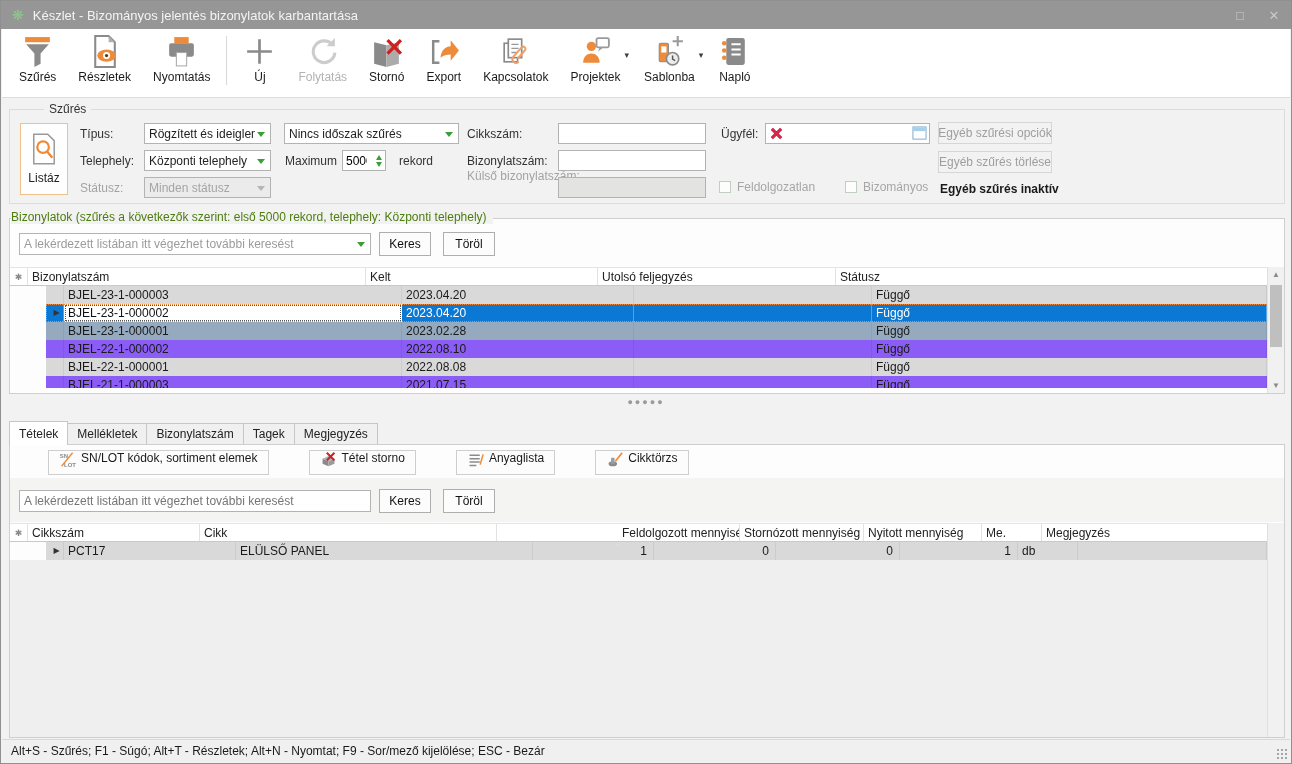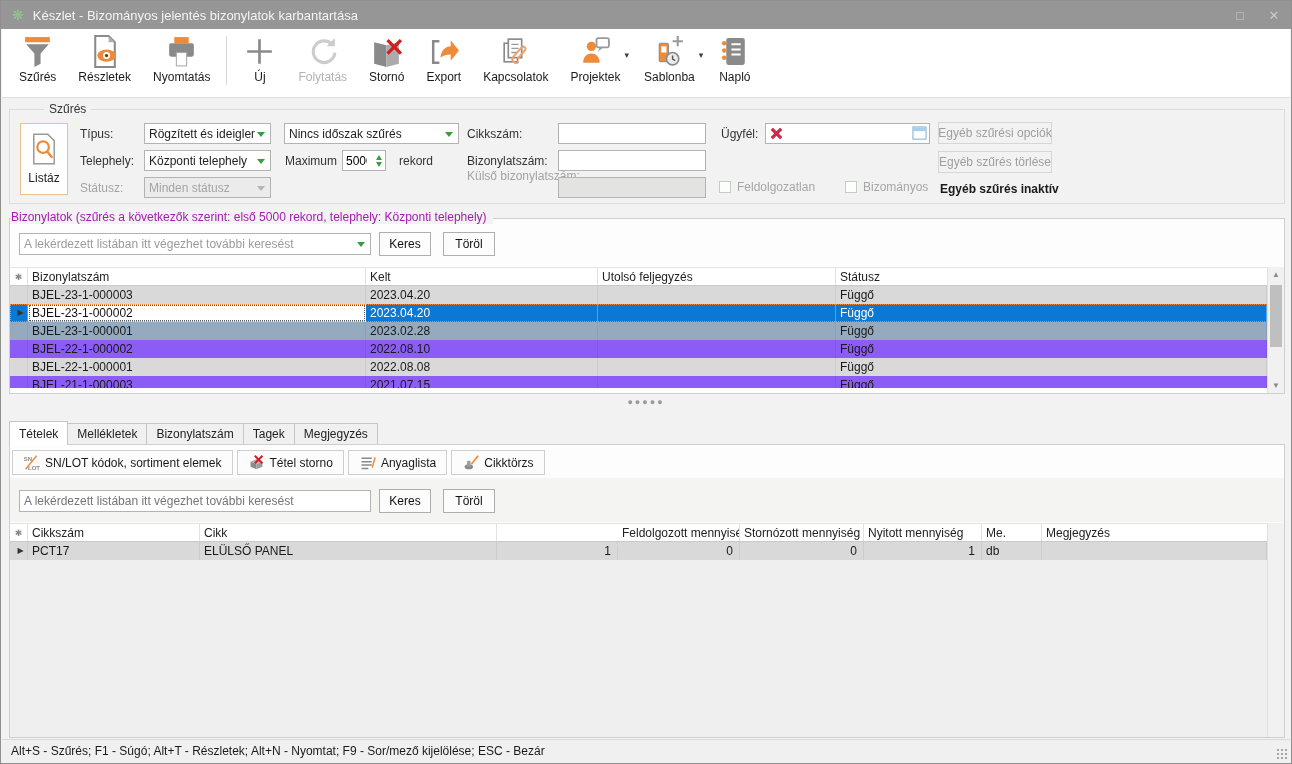--- a/index.html
+++ b/index.html
@@ -43,34 +43,34 @@
   .spin .up{width:0;height:0;border:3.5px solid transparent;border-bottom:5px solid #3a9e3a;}
   .spin .dn{width:0;height:0;border:3.5px solid transparent;border-top:5px solid #3a9e3a;}
   .ugyfel{position:absolute;left:755px;top:13px;width:165px;height:21px;border:1px solid #b3b3b3;background:#fff;display:flex;align-items:center;}
   .ugyfel input{flex:1;border:none;outline:none;font-size:12px;font-family:inherit;min-width:10px;}
   .ugyfel svg{flex:none;}
   .btn-flat{position:absolute;width:114px;height:22px;background:#f2f2f2;border:1px solid #d6d6d6;color:#9e9e9e;font-size:12px;display:flex;align-items:center;justify-content:center;white-space:nowrap;}
   .chk{position:absolute;display:flex;align-items:center;gap:6px;font-size:12px;color:#a6a6a6;}
   .chk .box{width:12px;height:12px;background:#fdfdfd;border:1px solid #c2cec2;}
   .lbl-bold{position:absolute;font-size:12px;font-weight:bold;color:#1a1a1a;white-space:nowrap;}
   
-  .seclabel{position:absolute;left:10px;top:209px;font-size:12px;color:#a21caf;background:#f2f2f2;padding-right:6px;z-index:2;}
+  .seclabel{position:absolute;left:10px;top:209px;font-size:12px;color:#4d7c0f;background:#f2f2f2;padding-right:6px;z-index:2;}
   .panel{position:absolute;left:8px;width:1276px;background:#fdfdfd;border:1px solid #cfcfcf;}
   #panel-docs{top:217px;height:176px;}
   #panel-detail{top:443px;height:294px;z-index:1;}
   .btn{position:absolute;width:52px;height:24px;background:#fcfcfc;border:1px solid #aeaeae;font-size:12px;color:#111;display:flex;align-items:center;justify-content:center;}
   .searchstrip{position:absolute;left:0;top:33px;right:0;height:44px;background:#f4f4f3;}
   
   .grid{position:absolute;left:0;right:17px;}
   #grid-docs{top:48px;}
   #grid-items{top:78px;}
   .g-head{display:flex;height:19px;background:#fff;border-bottom:1px solid #c9c9c9;border-top:1px solid #e4e4e4;}
   .g-hcell{border-right:1px solid #e2e2e2;padding:2px 0 0 4px;font-size:12px;color:#222;overflow:hidden;white-space:nowrap;flex:none;}
   .g-gutter{width:18px;flex:none;text-align:center;color:#888;font-size:9px;padding:4px 0 0;}
-  .g-body{overflow:hidden;}
+  .g-body{overflow:hidden;margin-left:36px;}
   #grid-docs .g-body{height:102px;}
   .g-row{display:flex;height:18px;background:#8b5cf6;color:#1a1a1a;}
   .g-row .g-gutter{font-size:8px;color:#333;padding-top:4px;}
   .g-row.alt{background:#d9d9d9;}
   .g-row.selected{background:#95aabf;}
   .g-row.focused{background:#0b78d4;color:#fff;outline:1px dotted #ef8a3f;outline-offset:-1px;}
   .g-cell{padding:2px 0 0 4px;font-size:12px;overflow:hidden;white-space:nowrap;border-right:1px solid rgba(0,0,0,0.06);flex:none;}
   .g-row.focused .g-cell{border-right:1px solid rgba(255,255,255,0.3);}
   .g-cell.num{text-align:right;padding-right:6px;padding-left:0;}
   .cell-focus{background:#fff;color:#111;outline:1px dotted #555;outline-offset:-2px;}
@@ -80,21 +80,21 @@
   .vs-btn{height:15px;display:flex;align-items:center;justify-content:center;color:#8a8a8a;font-size:8px;}
   .vs-btn.bottom{position:absolute;bottom:0;left:0;right:0;}
   .vs-thumb{position:absolute;left:2px;right:2px;top:18px;height:62px;background:#bfbfbf;}
   .filler{position:absolute;left:0;right:0;bottom:0;background:#efefef;}
   
   .splitter{position:absolute;left:1px;right:1px;top:393px;height:15px;display:flex;align-items:center;justify-content:center;color:#9a9a9a;font-size:9px;letter-spacing:2px;}
   .tabstrip{position:absolute;left:8px;top:420px;width:1276px;height:23px;display:flex;align-items:flex-end;z-index:3;}
   .tab{height:21px;padding:3px 9px 0;font-size:12px;color:#222;background:#f0f0f0;border:1px solid #c6c6c6;border-bottom:none;margin-right:-1px;white-space:nowrap;}
   .tab.active{height:24px;padding-top:5px;background:#fff;margin-bottom:-1px;position:relative;z-index:4;}
   .itembtns{position:absolute;left:2px;top:5px;display:flex;gap:4px;}
-  .ibtn{display:inline-flex;align-items:center;gap:5px;height:25px;padding:0 10px;background:#fcfcfc;border:1px solid #cfcfcf;font-size:12px;color:#1a1a1a;white-space:nowrap;}
+  .ibtn{display:inline-flex;gap:5px;height:25px;padding:0 10px;background:#fcfcfc;border:1px solid #cfcfcf;font-size:12px;color:#1a1a1a;white-space:nowrap;margin-left:36px;}
   .ibtn svg{width:17px;height:17px;flex:none;}
   
   .statusbar{position:absolute;left:1px;right:1px;bottom:1px;height:23px;background:#f0f0f0;border-top:1px solid #d9d9d9;display:flex;align-items:center;padding-left:9px;font-size:12px;color:#1a1a1a;}
   .grip{position:absolute;right:2px;bottom:2px;width:13px;height:13px;background-image:radial-gradient(#a5a5a5 1px,transparent 1.2px);background-size:4px 4px;background-position:bottom right;}
   .kulso-label{width:88px;line-height:13px;}
 </style>
 </head>
 <body>
 
 <div class="window">

